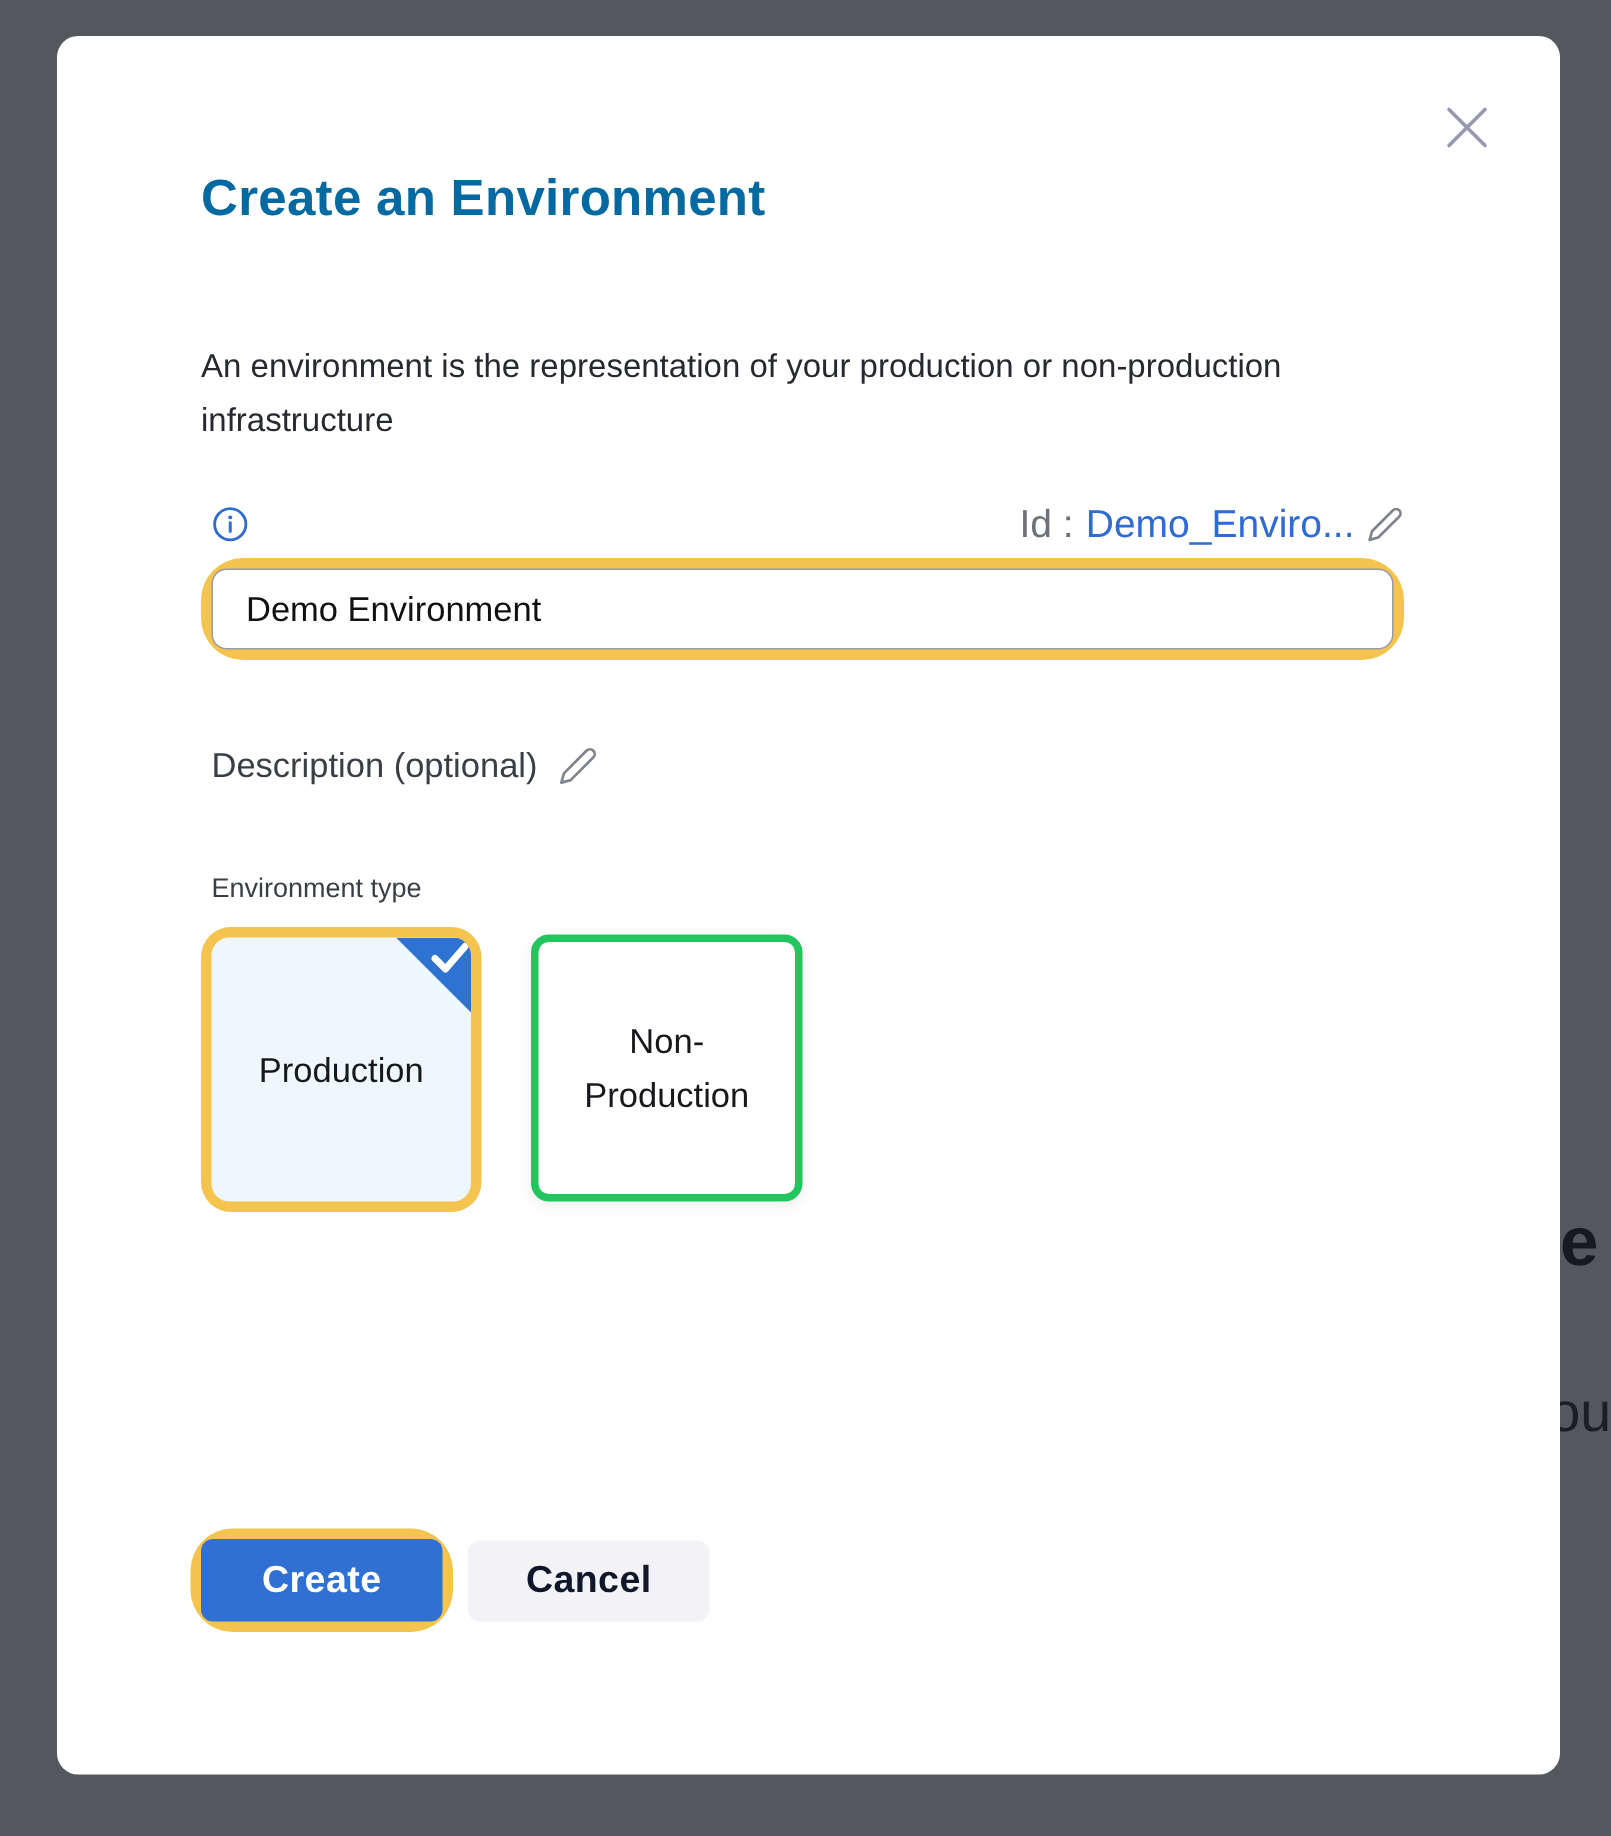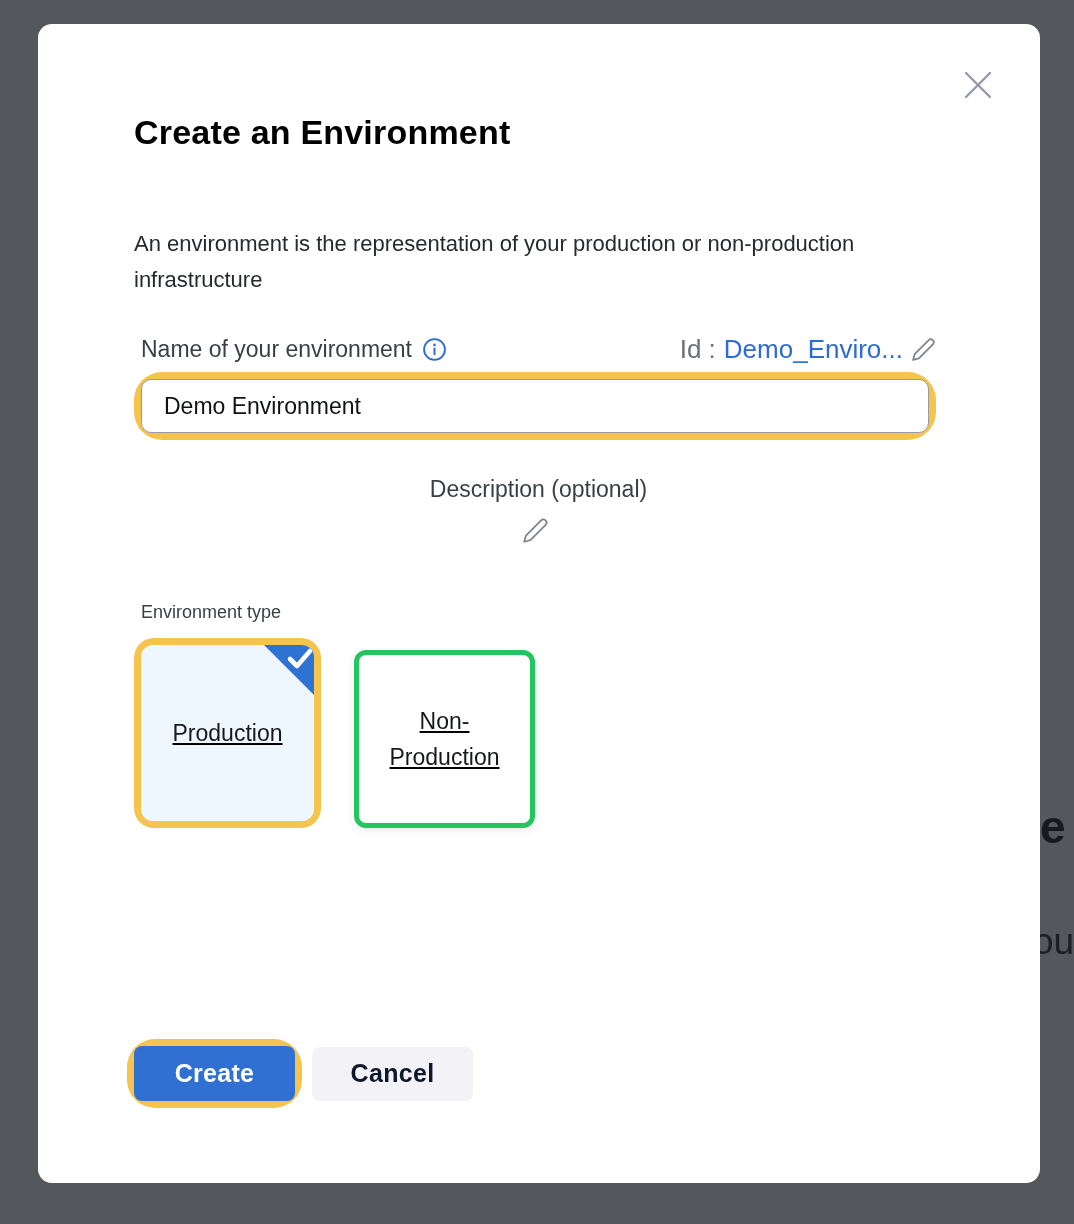--- a/index.html
+++ b/index.html
@@ -54,21 +54,21 @@
     cursor: pointer;
     display: flex;
     align-items: center;
     justify-content: center;
   }
   .modal-title {
     margin: 0;
     font-size: 34px;
     line-height: 44px;
     font-weight: 700;
-    color: #000000;
+    color: #0369a1;
     letter-spacing: 0.2px;
   }
   .modal-desc {
     margin: 72px 0 0 0;
     font-size: 22px;
     line-height: 36px;
     color: #26292f;
     max-width: 750px;
   }
   .content {
@@ -125,38 +125,36 @@
     border: 1px solid #989aa4;
     border-radius: 10px;
     font-family: "Liberation Sans", sans-serif;
     font-size: 23px;
     color: #0f1114;
     padding: 0 22px;
     outline: none;
     background: #ffffff;
   }
   .desc-label-row {
-    margin-top: 36px;
+    margin-top: 57px;
     display: flex;
     align-items: center;
     gap: 14px;
-    flex-direction: column;
   }
   .env-type-label {
     margin-top: 58px;
     font-size: 18px;
     font-weight: 500;
     color: #3a3e46;
     padding-left: 7px;
   }
   .cards-row {
     margin-top: 15px;
     display: flex;
-    align-items: flex-end;
-    text-decoration: underline;
+    align-items: flex-start;
   }
   .card-ring { border-radius: 20px; }
   .env-card {
     width: 173px;
     height: 176px;
     border-radius: 12px;
     display: flex;
     align-items: center;
     justify-content: center;
     text-align: center;
@@ -240,21 +238,20 @@
   </button>
 
   <h1 class="modal-title">Create an Environment</h1>
 
   <p class="modal-desc">An environment is the representation of your production or non-production infrastructure</p>
 
   <div class="content">
 
     <div class="label-row">
       <span class="field-label">
-        <span>Name of your environment</span>
         <span class="icon-btn">
           <svg width="25" height="25" viewBox="0 0 24 24" fill="none">
             <circle cx="12" cy="12" r="10" stroke="#2e6bd4" stroke-width="1.8"></circle>
             <line x1="12" y1="11" x2="12" y2="16.6" stroke="#2e6bd4" stroke-width="1.9" stroke-linecap="round"></line>
             <circle cx="12" cy="7.6" r="1.25" fill="#2e6bd4"></circle>
           </svg>
         </span>
       </span>
       <span class="id-row">
         <span class="id-prefix">Id :</span>

